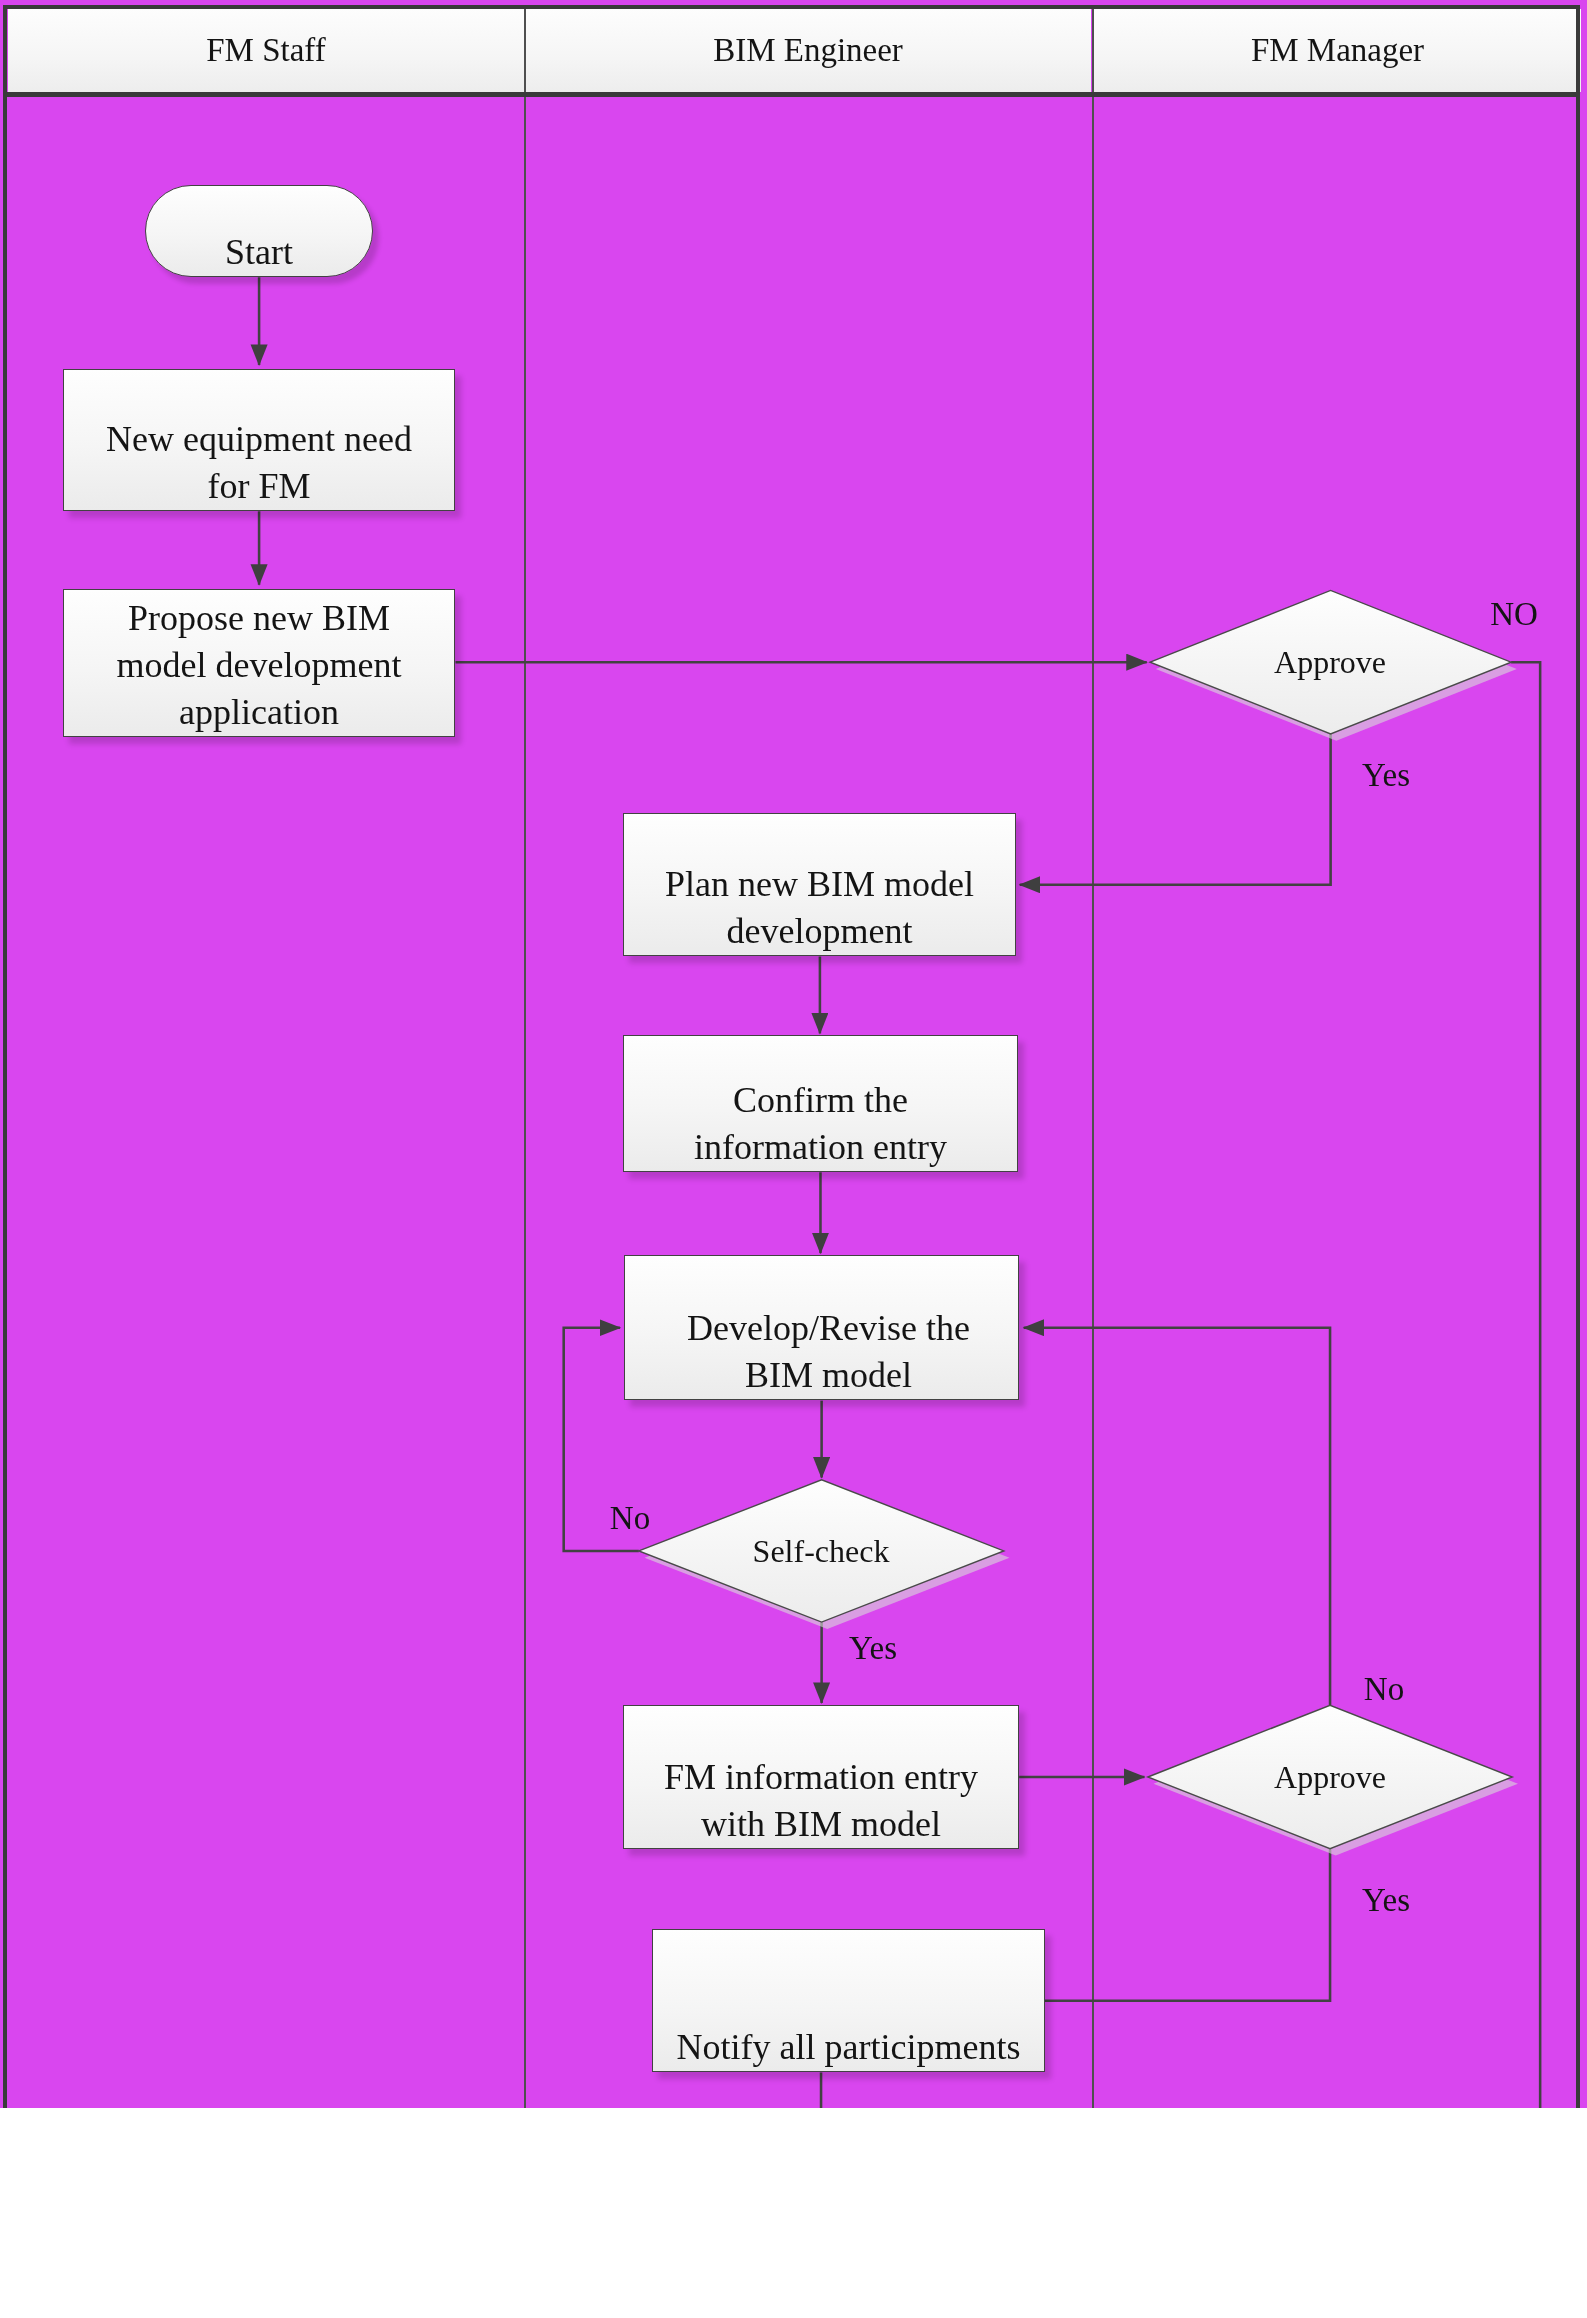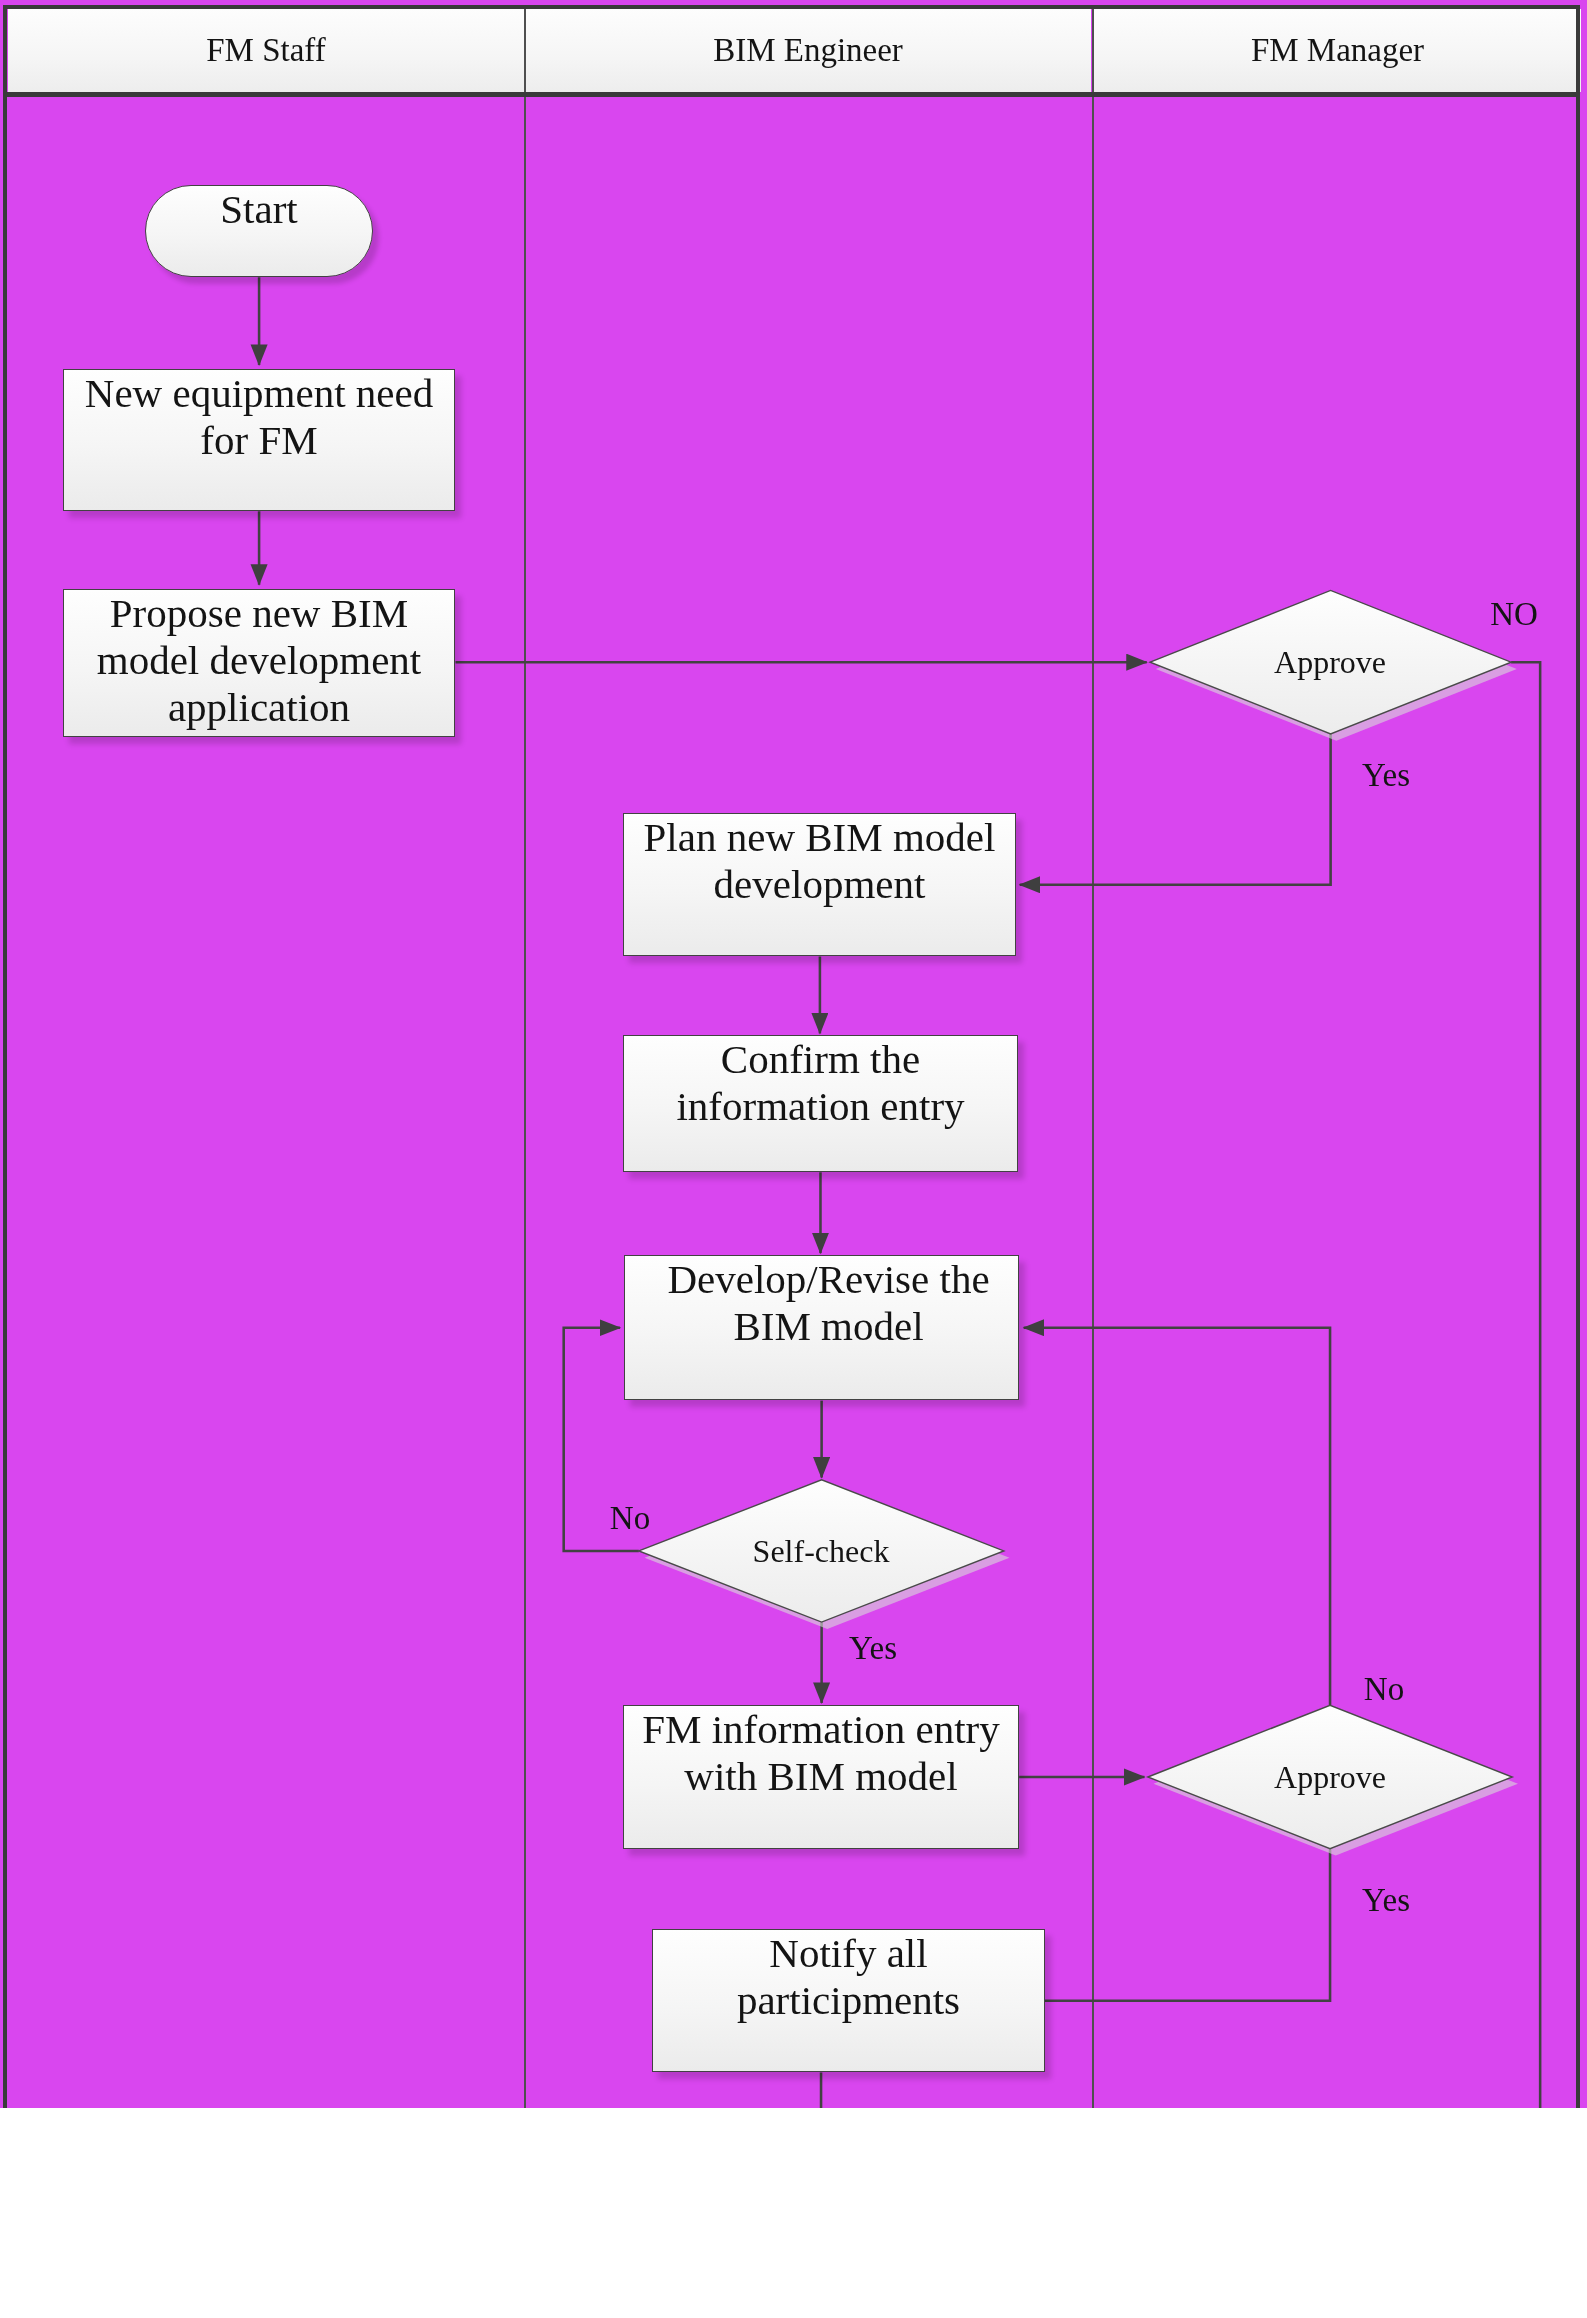--- a/index.html
+++ b/index.html
@@ -13,22 +13,22 @@
   }
   .header-sep{position:absolute;left:3.4px;top:92px;width:1577px;height:4.6px;background:#3a3a3a;}
   .lane-div{position:absolute;top:8px;width:1.7px;height:2300px;background:#4f4f4f;}
   .lane-header{
     position:absolute;top:9px;height:83px;display:flex;align-items:center;justify-content:center;
     font-size:33px;background:linear-gradient(180deg,#fdfdfd 0%,#f5f5f5 60%,#ededed 100%);
   }
   .wires{position:absolute;left:0;top:0;}
   .wire{fill:none;stroke:#424242;stroke-width:4.5;}
   .node{
-    position:absolute;box-sizing:border-box;display:flex;align-items:flex-start;justify-content:center;
-    text-align:center;font-size:41px;line-height:47px;white-space:pre-line;
+    position:absolute;box-sizing:border-box;display:flex;align-items:flex-end;justify-content:center;
+    text-align:center;font-size:36px;line-height:47px;white-space:pre-line;
     background:linear-gradient(180deg,#fefefe 0%,#f5f5f5 55%,#ebebeb 100%);
     border:1.7px solid #424242;box-shadow:5.7px 6.8px 5.7px rgba(0,0,0,0.16);
   }
   .terminator{border-radius:49px;}
   .dlabel{position:absolute;transform:translate(-50%,-50%);font-size:32px;white-space:nowrap;}
   .elabel{position:absolute;transform:translate(-50%,-50%);font-size:33px;white-space:nowrap;margin-top:8px;}
 </style>
 </head>
 <body>
 

